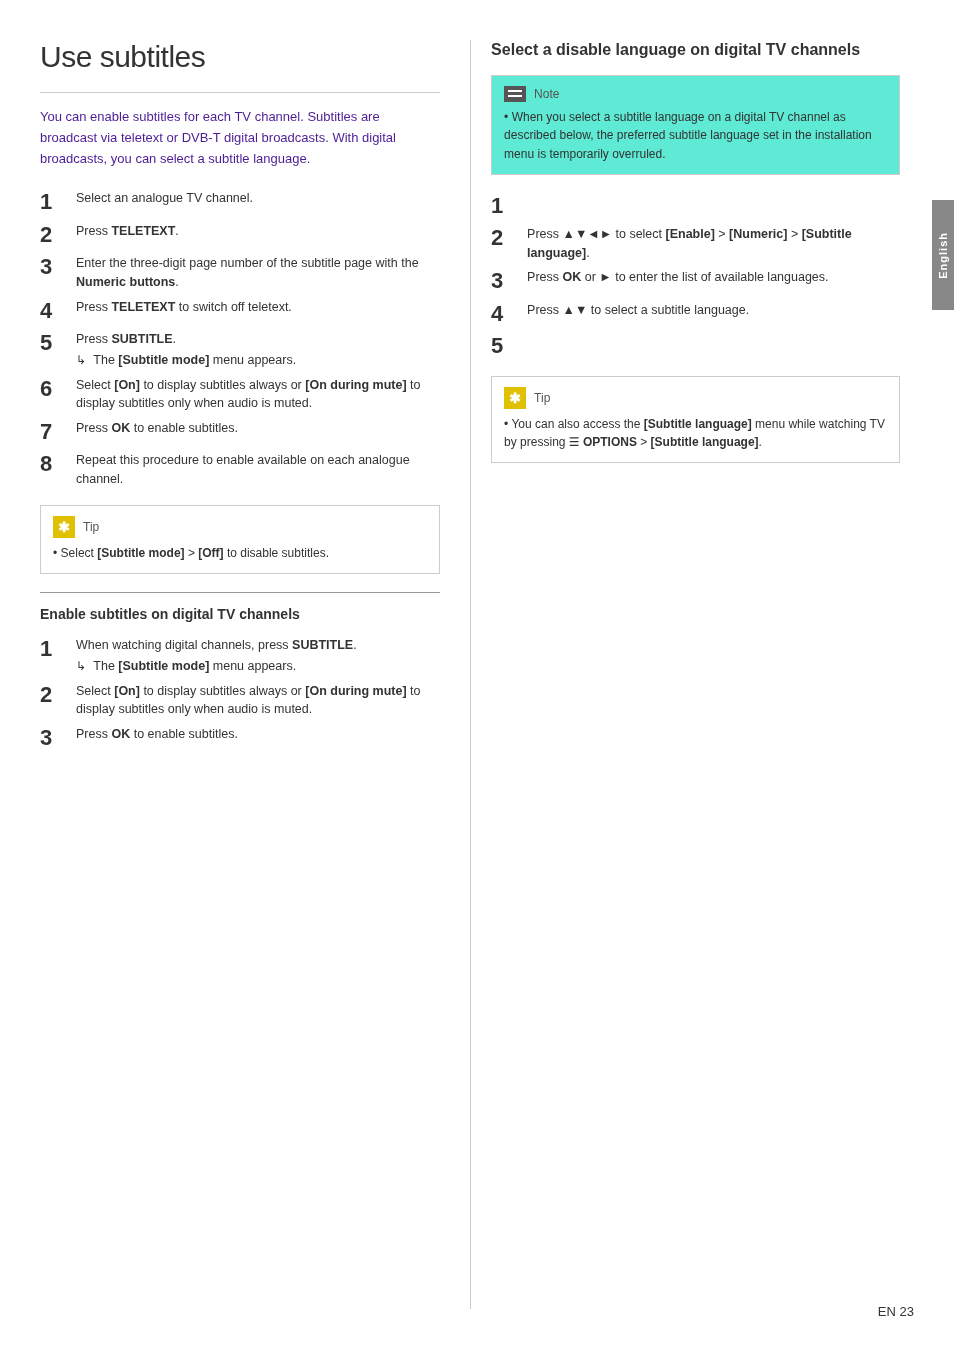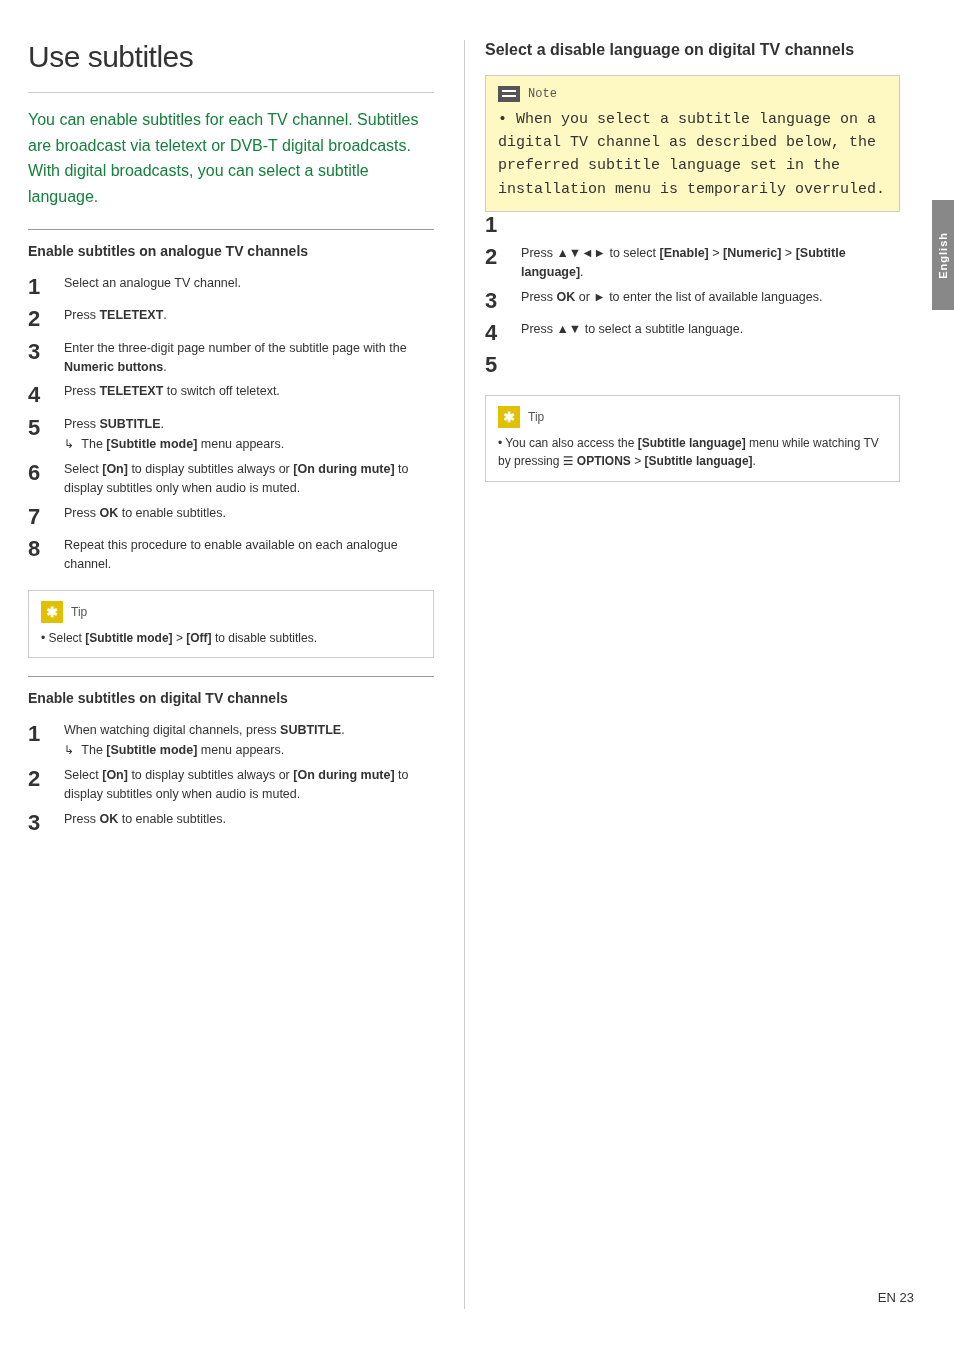--- a/index.html
+++ b/index.html
@@ -35,30 +35,30 @@
       color: #fff;
       font-size: 11px;
       font-weight: bold;
       writing-mode: vertical-rl;
       transform: rotate(180deg);
       letter-spacing: 1px;
     }
     
     .page-number {
       position: absolute;
-      bottom: 44px;
+      bottom: 30px;
       right: 40px;
       font-size: 13px;
       color: #333;
     }
     
     .main-content {
       display: flex;
       width: 930px;
-      padding: 40px 30px 40px 28px;
+      padding: 40px 30px 40px 40px;
       gap: 0;
     }
     .left-col {
       width: 440px;
       padding-right: 30px;
     }
     .right-col {
       width: 440px;
       padding-left: 20px;
       border-left: 1px solid #ccc;
@@ -73,23 +73,23 @@
       letter-spacing: -0.5px;
     }
     .page-title-line {
       border: none;
       border-top: 1px solid #ccc;
       margin-bottom: 14px;
     }
 
     
     .intro-text {
-      font-size: 16px;
+      font-size: 13px;
       line-height: 1.6;
-      color: #15803d;
+      color: #4c1d95;
       margin-bottom: 20px;
     }
 
     
     .section-title {
       font-size: 14px;
       font-weight: bold;
       color: #333;
       margin-bottom: 12px;
       line-height: 1.4;
@@ -170,22 +170,22 @@
       font-size: 12px;
       color: #333;
       line-height: 1.55;
     }
     .tip-content b { font-weight: bold; }
 
     
     .note-box {
       border: 1px solid #ccc;
       padding: 10px 12px;
-      background: #fef9c3;
-      font-family: Liberation Mono, monospace;
+      margin-bottom: 18px;
+      background: #5eead4;
     }
     .note-header {
       display: flex;
       align-items: center;
       margin-bottom: 6px;
     }
     .note-icon {
       width: 22px;
       height: 16px;
       background: #555;
@@ -205,21 +205,21 @@
       width: 14px;
       position: absolute;
     }
     .note-icon::before { top: 4px; }
     .note-icon::after { top: 9px; }
     .note-label {
       font-size: 12px;
       color: #555;
     }
     .note-content {
-      font-size: 15px;
+      font-size: 12px;
       color: #333;
       line-height: 1.55;
     }
 
     
     .right-title {
       font-size: 16px;
       font-weight: bold;
       color: #333;
       margin-bottom: 14px;
@@ -242,21 +242,20 @@
 
   <div class="main-content">
 
     <div class="left-col">
 
       <h1 class="page-title">Use subtitles</h1>
       <hr class="page-title-line">
 
       <p class="intro-text">You can enable subtitles for each TV channel. Subtitles are broadcast via teletext or DVB-T digital broadcasts. With digital broadcasts, you can select a subtitle language.</p>
 
-      <h2 class="section-title">Enable subtitles on analogue TV channels</h2>
 
       <ol class="numbered-list">
         <li>
           <span class="step-num">1</span>
           <span class="step-content">Select an analogue TV channel.</span>
         </li>
         <li>
           <span class="step-num">2</span>
           <span class="step-content">Press <b>TELETEXT</b>.</span>
         </li>

